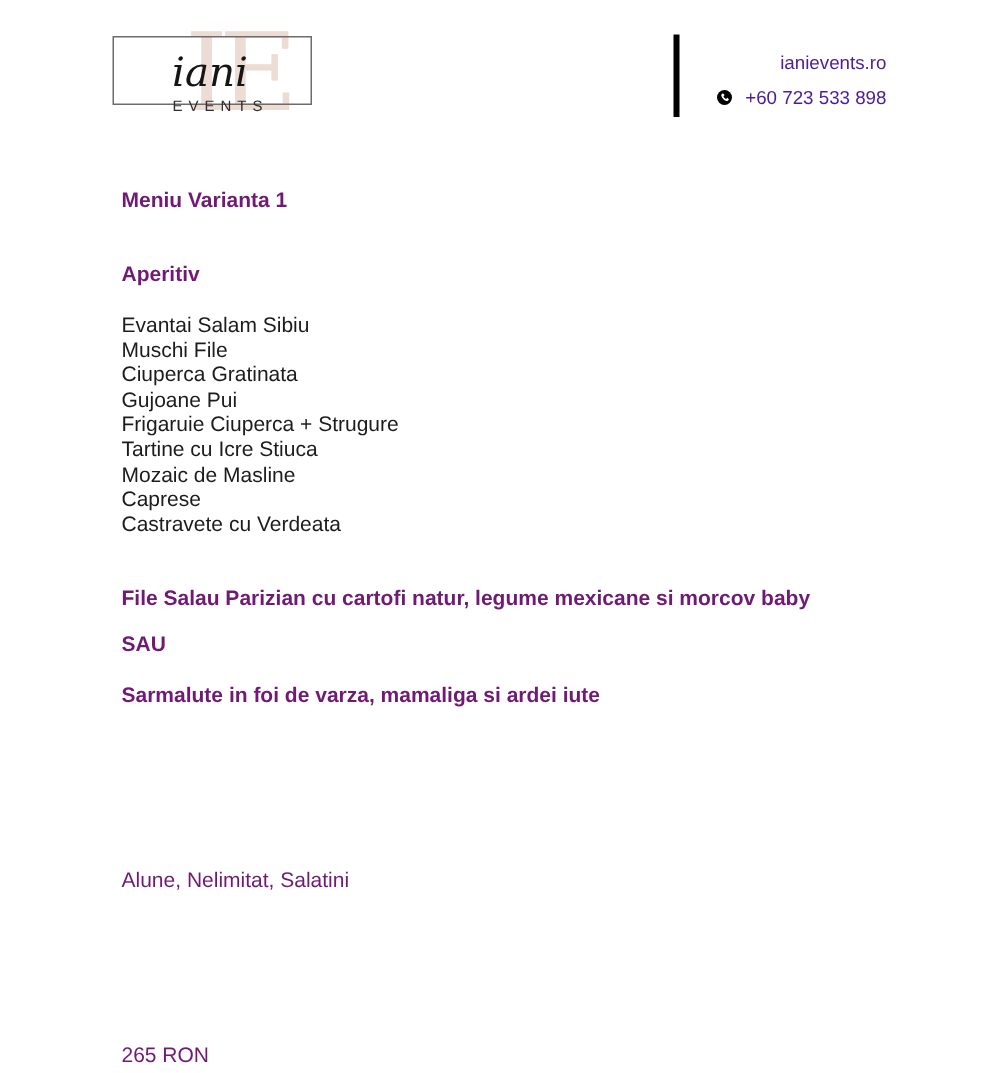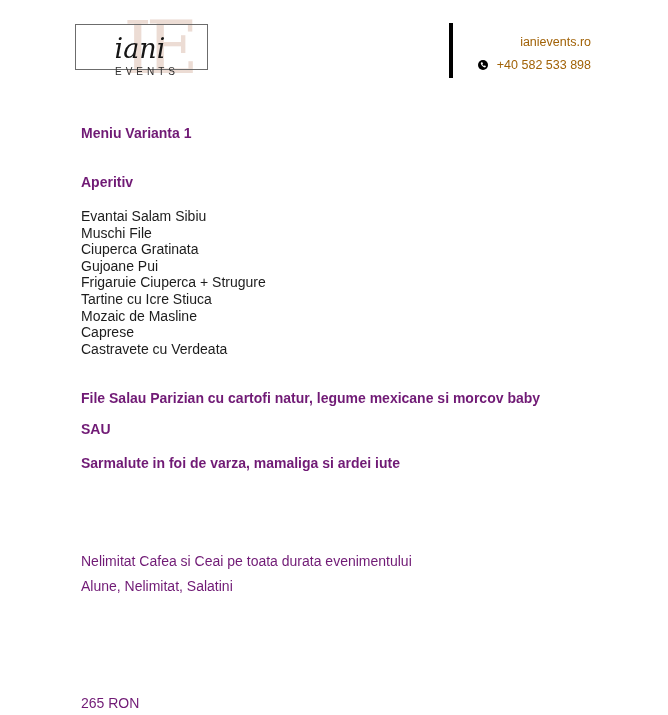--- a/index.html
+++ b/index.html
@@ -38,21 +38,21 @@
     font-size: 10px; letter-spacing: 4px; color: #2e2e2e; white-space: nowrap;
   }
 
   
   .contact-bar {
     position: absolute; left: 449px; top: 23px; width: 3.5px; height: 55px;
     background: #000000;
   }
   .contact {
     position: absolute; right: 77px; top: 31px; text-align: right;
-    font-size: 12.5px; line-height: 23px; color: #a16207;
+    font-size: 12.5px; line-height: 23px; color: #4c1d95;
   }
   .contact .phone-row { white-space: nowrap; }
   .phone-icon { display: inline-block; vertical-align: -1px; margin-right: 9px; }
 
   
   .line {
     position: absolute; left: 81px;
     font-size: 14px; color: #701a75; white-space: nowrap;
   }
   .bold { font-weight: bold; }
@@ -83,21 +83,21 @@
 
   <div class="contact-bar"></div>
   <div class="contact">
     <div>ianievents.ro</div>
     <div class="phone-row">
       <span class="phone-icon">
         <svg width="10" height="10" viewBox="0 0 10 10" aria-hidden="true">
           <circle cx="5" cy="5" r="5" fill="#000000"></circle>
           <path d="M2.8,3.1 L3.9,2.1 L5.1,3.3 L4.3,4.2 C4.7,5.1 5.2,5.6 6.0,6.0 L6.9,5.2 L8.0,6.4 L7.0,7.4 C5.1,7.4 2.8,5.0 2.8,3.1 Z" fill="#ffffff"></path>
         </svg>
-      </span><span>+40 582 533 898</span>
+      </span><span>+60 723 533 898</span>
     </div>
   </div>
 
   <div class="line bold t-title">Meniu Varianta 1</div>
 
   <div class="line bold t-aperitiv">Aperitiv</div>
 
   <div class="item-list">
     <div>Evantai Salam Sibiu</div>
     <div>Muschi File</div>
@@ -110,19 +110,18 @@
     <div>Castravete cu Verdeata</div>
   </div>
 
   <div class="line bold t-main1">File Salau Parizian cu cartofi natur, legume mexicane si morcov baby</div>
 
   <div class="line bold t-sau">SAU</div>
 
   <div class="line bold t-main2">Sarmalute in foi de varza, mamaliga si ardei iute</div>
 
 
-  <div class="line t-beverages">Nelimitat Cafea si Ceai pe toata durata evenimentului</div>
 
   <div class="line t-snacks">Alune, Nelimitat, Salatini</div>
 
   <div class="line t-price">265 RON</div>
 
 </div>
 
 </body></html>

